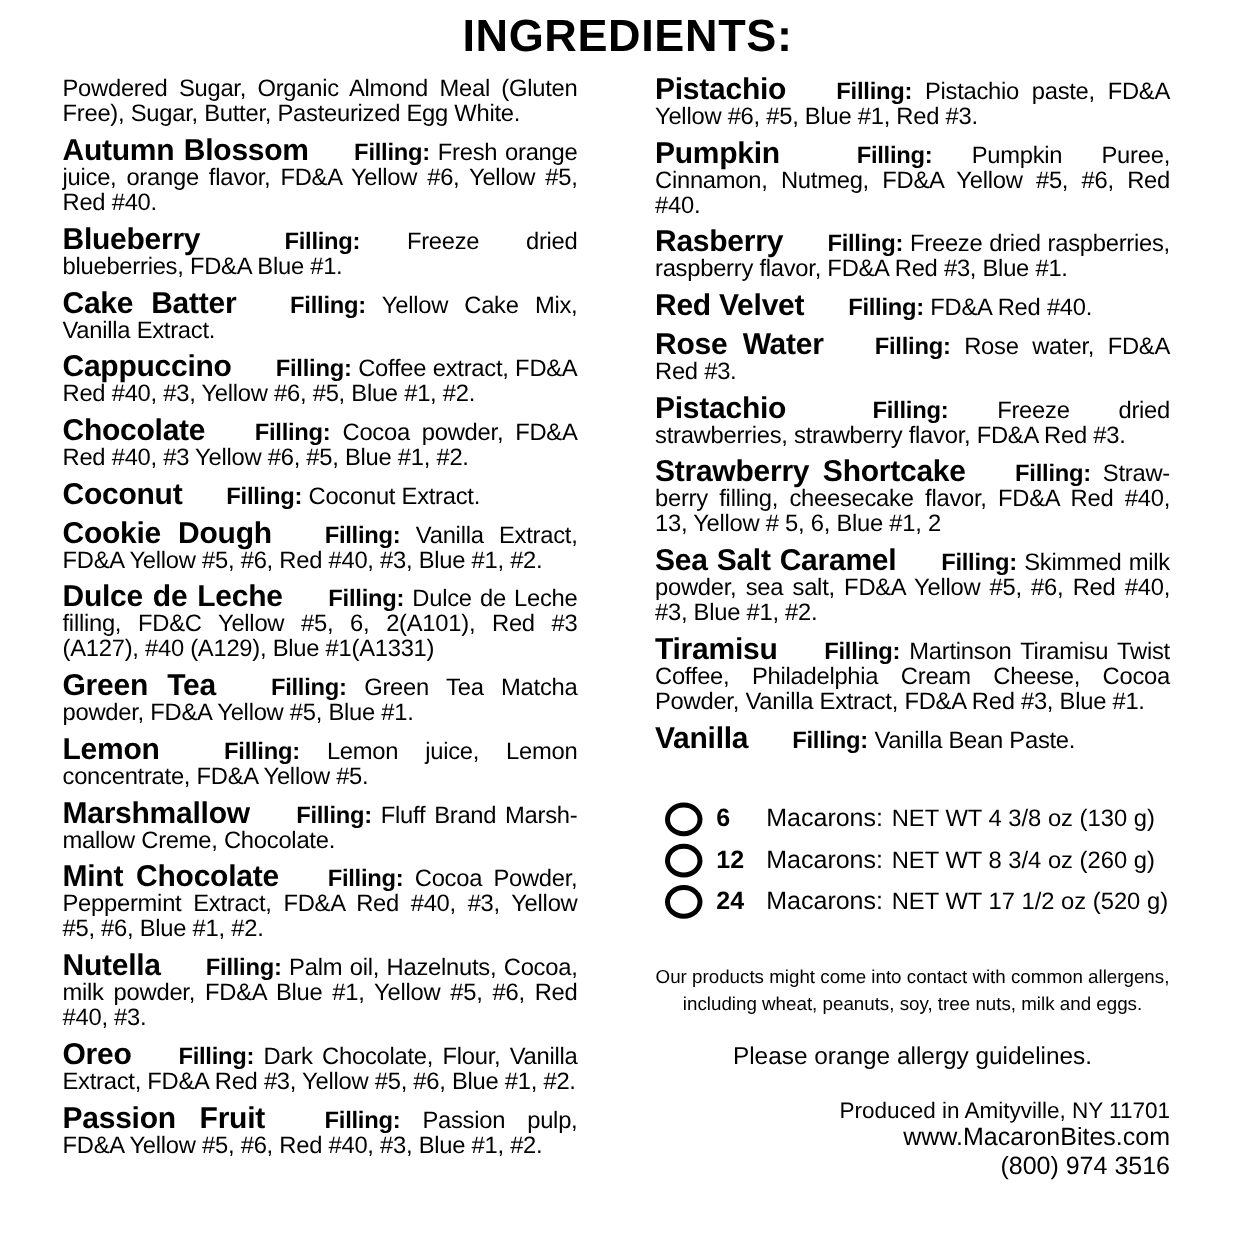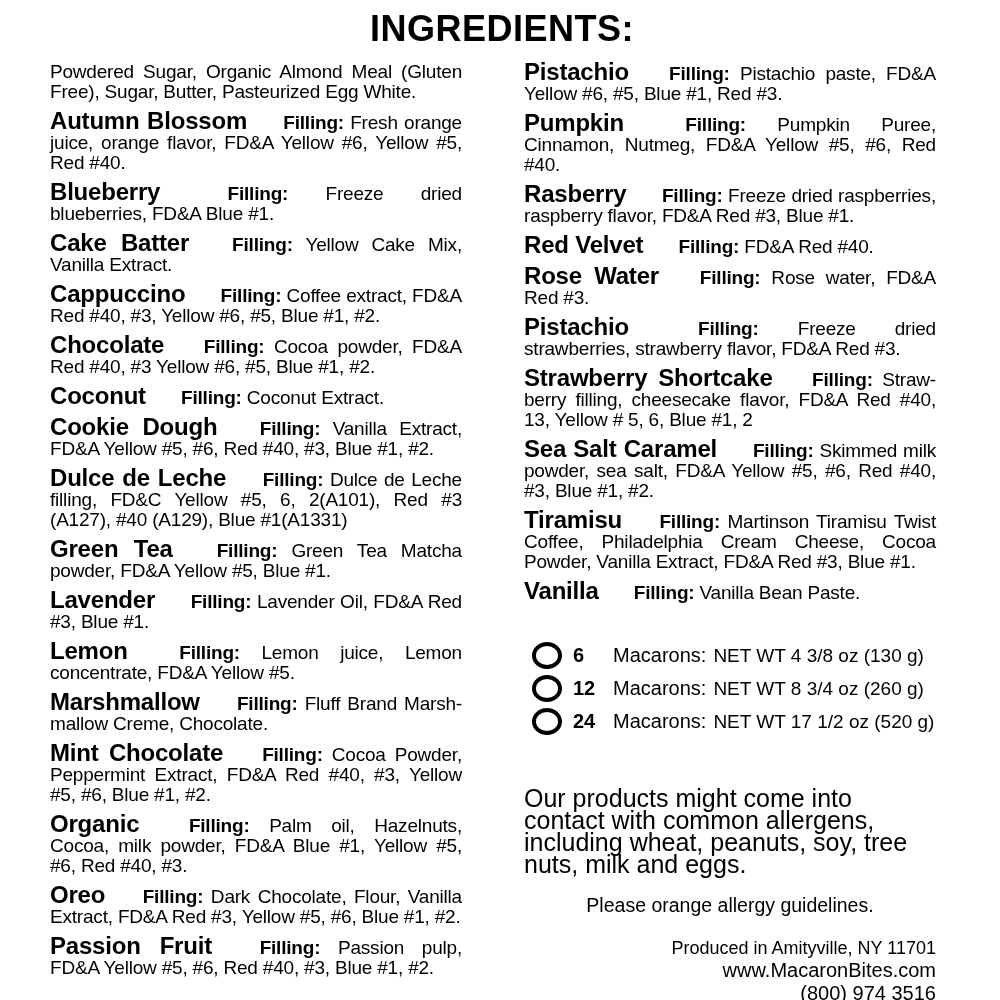--- a/index.html
+++ b/index.html
@@ -29,21 +29,21 @@
   .sizes { margin: 36px 0 0 8px; }
   .size-row { display: flex; align-items: center; height: 33px; }
   .circle {
     width: 30px; height: 27px; flex: 0 0 auto;
     border: 4px solid #000; border-radius: 50%;
     margin-right: 11px;
   }
   .scount { font-weight: bold; font-size: 20px; width: 40px; flex: 0 0 auto; }
   .slabel { font-weight: normal; font-size: 20px; margin-right: 7px; }
   .stext { font-size: 19px; }
-  .allergen { margin-top: 49px; text-align: left; font-size: 25px; line-height: 22px; }
+  .allergen { margin-top: 33px; text-align: center; font-size: 15px; line-height: 22px; }
   .guidelines { margin-top: 19px; text-align: center; font-size: 19.5px; }
   .footer { margin-top: 20px; text-align: right; }
   .footer .produced { font-size: 18px; line-height: 22px; }
   .footer .website  { font-size: 20px; line-height: 23px; }
   .footer .phone    { font-size: 20px; line-height: 23px; }
 </style>
 </head>
 <body>
 
 <div class="page">
@@ -67,29 +67,28 @@
           <p class="entry"><span class="fname">Chocolate</span> <span class="flabel">Filling:</span> <span class="ftext">Cocoa powder, FD&amp;A Red #40, #3 Yellow #6, #5, Blue #1, #2.</span></p>
 
           <p class="entry"><span class="fname">Coconut</span> <span class="flabel">Filling:</span> <span class="ftext">Coconut Extract.</span></p>
 
           <p class="entry"><span class="fname">Cookie Dough</span> <span class="flabel">Filling:</span> <span class="ftext">Vanilla Extract, FD&amp;A Yellow #5, #6, Red #40, #3, Blue #1, #2.</span></p>
 
           <p class="entry"><span class="fname">Dulce de Leche</span> <span class="flabel">Filling:</span> <span class="ftext">Dulce de Leche filling, FD&amp;C Yellow #5, 6, 2(A101), Red #3 (A127), #40 (A129), Blue #1(A1331)</span></p>
 
           <p class="entry"><span class="fname">Green Tea</span> <span class="flabel">Filling:</span> <span class="ftext">Green Tea Matcha powder, FD&amp;A Yellow #5, Blue #1.</span></p>
 
-          <p class="entry"><span class="fname">Lavender</span> <span class="flabel">Filling:</span> <span class="ftext">Lavender Oil, FD&amp;A Red #3, Blue #1.</span></p>
 
           <p class="entry"><span class="fname">Lemon</span> <span class="flabel">Filling:</span> <span class="ftext">Lemon juice, Lemon concentrate, FD&amp;A Yellow #5.</span></p>
 
           <p class="entry"><span class="fname">Marshmallow</span> <span class="flabel">Filling:</span> <span class="ftext">Fluff Brand Marsh-mallow Creme, Chocolate.</span></p>
 
           <p class="entry"><span class="fname">Mint Chocolate</span> <span class="flabel">Filling:</span> <span class="ftext">Cocoa Powder, Peppermint Extract, FD&amp;A Red #40, #3, Yellow #5, #6, Blue #1, #2.</span></p>
 
-          <p class="entry"><span class="fname">Organic</span> <span class="flabel">Filling:</span> <span class="ftext">Palm oil, Hazelnuts, Cocoa, milk powder, FD&amp;A Blue #1, Yellow #5, #6, Red #40, #3.</span></p>
+          <p class="entry"><span class="fname">Nutella</span> <span class="flabel">Filling:</span> <span class="ftext">Palm oil, Hazelnuts, Cocoa, milk powder, FD&amp;A Blue #1, Yellow #5, #6, Red #40, #3.</span></p>
 
           <p class="entry"><span class="fname">Oreo</span> <span class="flabel">Filling:</span> <span class="ftext">Dark Chocolate, Flour, Vanilla Extract, FD&amp;A Red #3, Yellow #5, #6, Blue #1, #2.</span></p>
 
           <p class="entry"><span class="fname">Passion Fruit</span> <span class="flabel">Filling:</span> <span class="ftext">Passion pulp, FD&amp;A Yellow #5, #6, Red #40, #3, Blue #1, #2.</span></p>
         </div>
     </div>
 
     <div class="col">
       <div>
 

